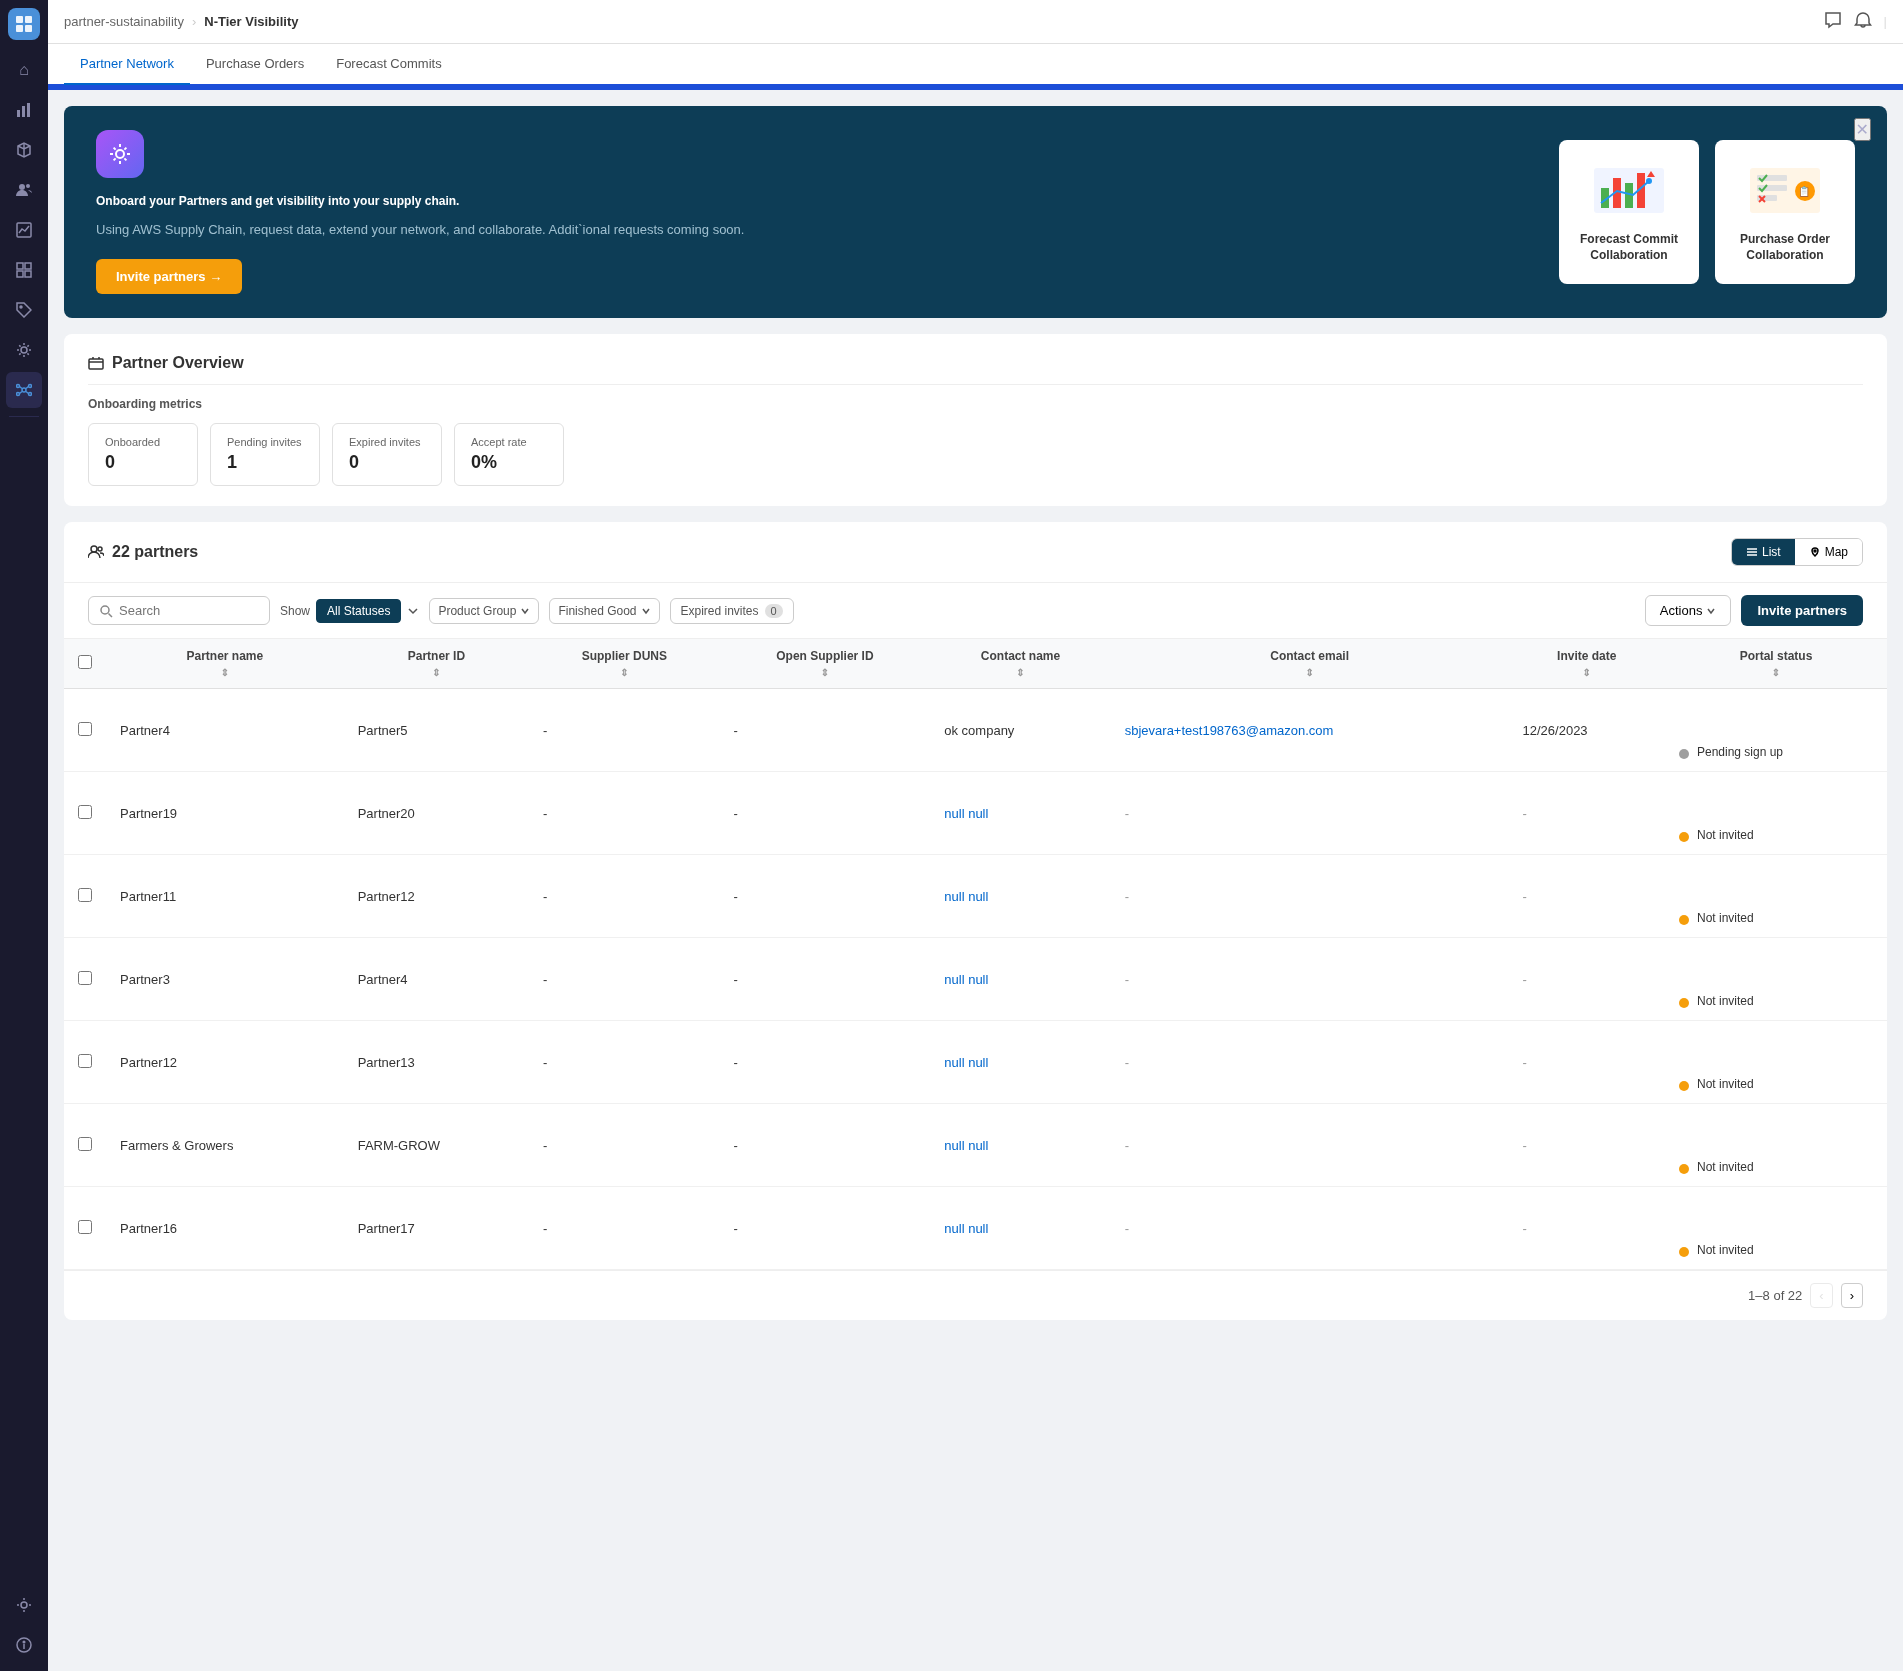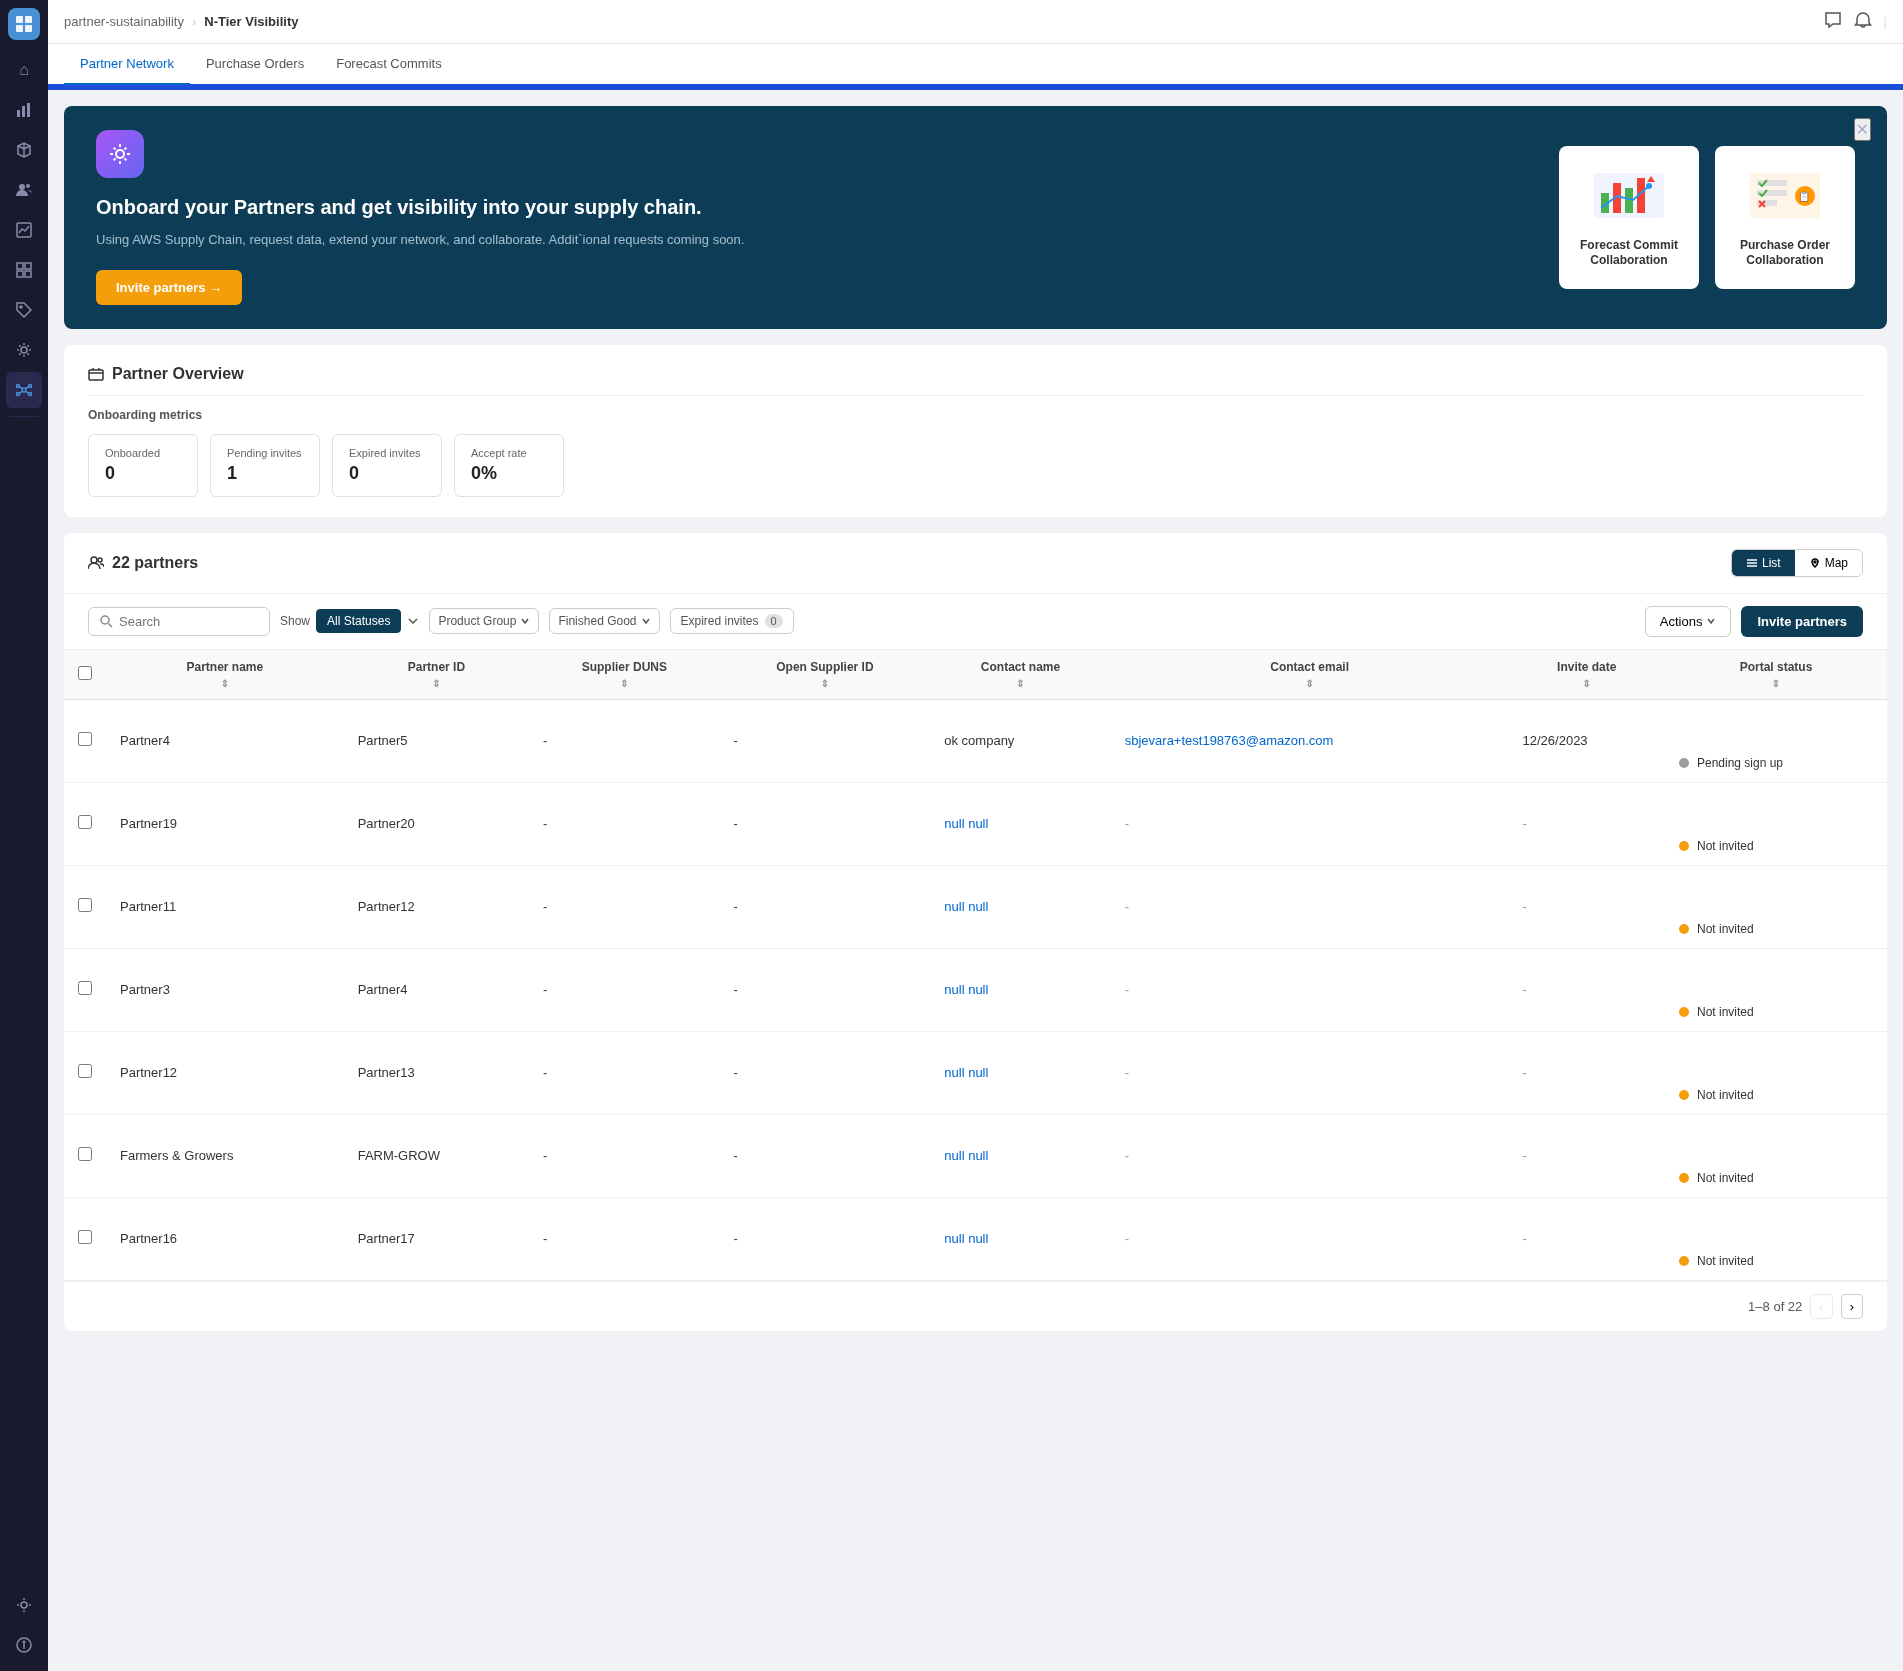--- a/index.html
+++ b/index.html
@@ -125,21 +125,21 @@
     }
     .banner-icon-box {
       width: 48px; height: 48px;
       background: linear-gradient(135deg, #a855f7, #6366f1);
       border-radius: 12px;
       display: flex; align-items: center; justify-content: center;
       margin-bottom: 16px;
       font-size: 22px;
     }
     .banner-title {
-      font-size: 20px;
+      font-size: 12px;
       font-weight: 700;
       color: #fff;
       margin-bottom: 10px;
       line-height: 1.3;
     }
     .banner-desc {
       font-size: 13px;
       color: #a0c0d0;
       margin-bottom: 20px;
       line-height: 1.5;
@@ -400,21 +400,21 @@
     .sort-icon { color: #999; font-size: 10px; }
     .checkbox { width: 14px; height: 14px; cursor: pointer; }
     .status-dot {
       width: 10px; height: 10px;
       border-radius: 50%;
       display: inline-block;
       margin-right: 4px;
     }
     .status-text {
       display: flex;
-      align-items: center;
+      align-items: flex-end;
       gap: 4px;
       font-size: 12px;
       margin-top: 44px;
     }
     .null-link { color: #0066cc; text-decoration: none; }
     .dash { color: #999; }
 
     
     .pagination-row {
       padding: 12px 24px;

